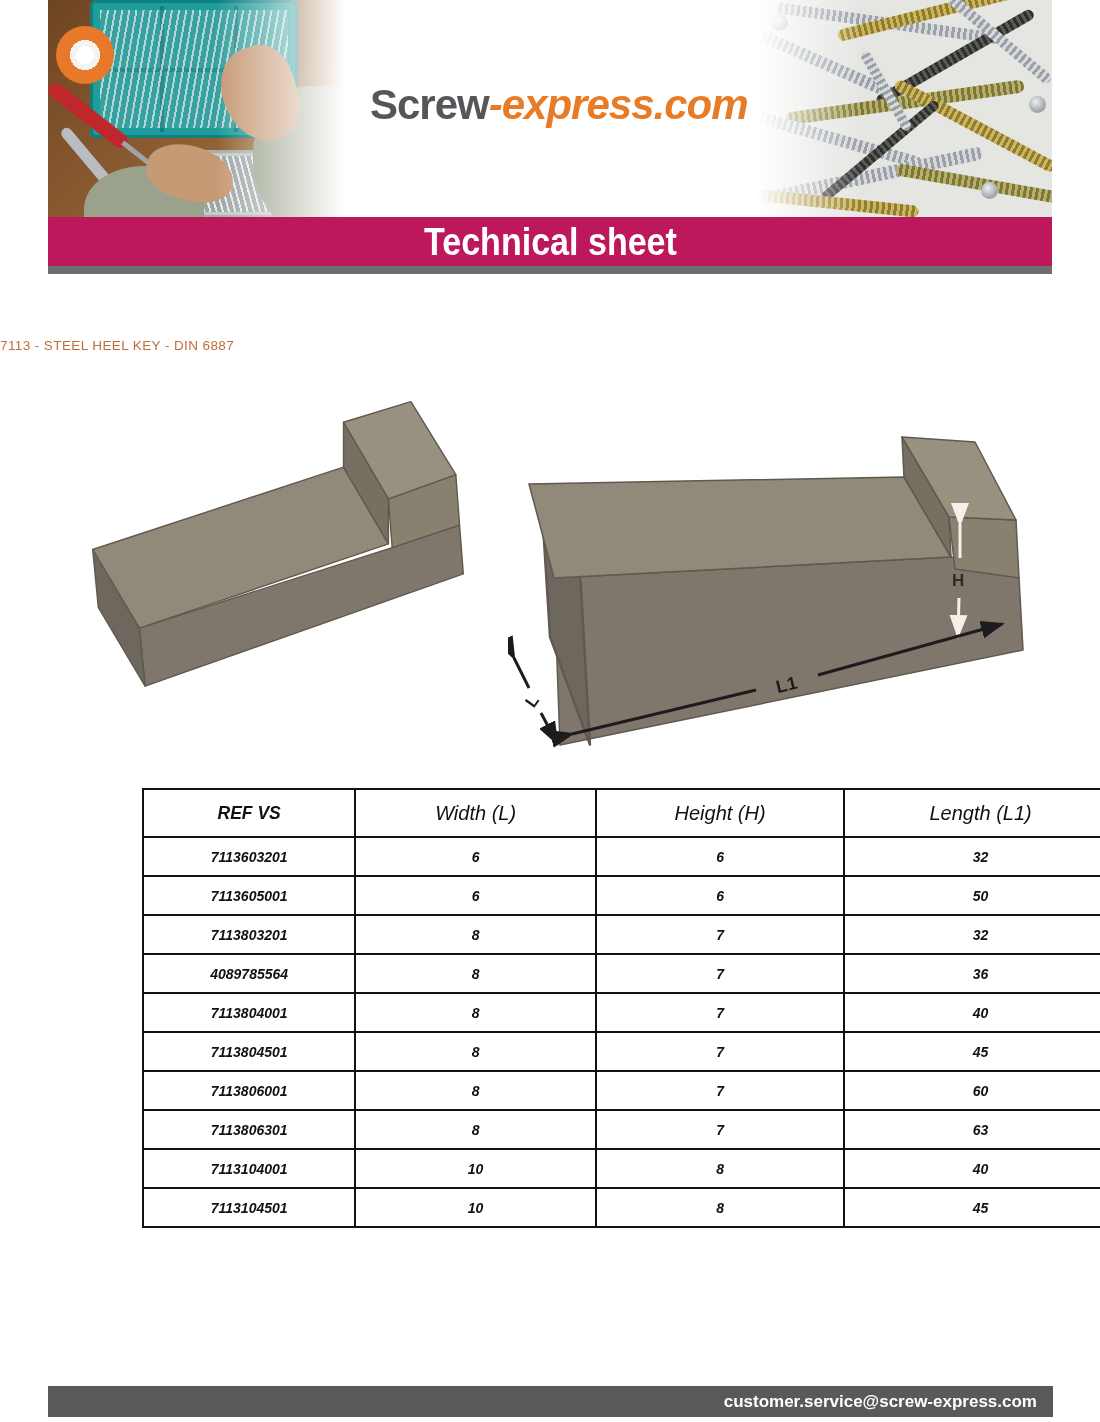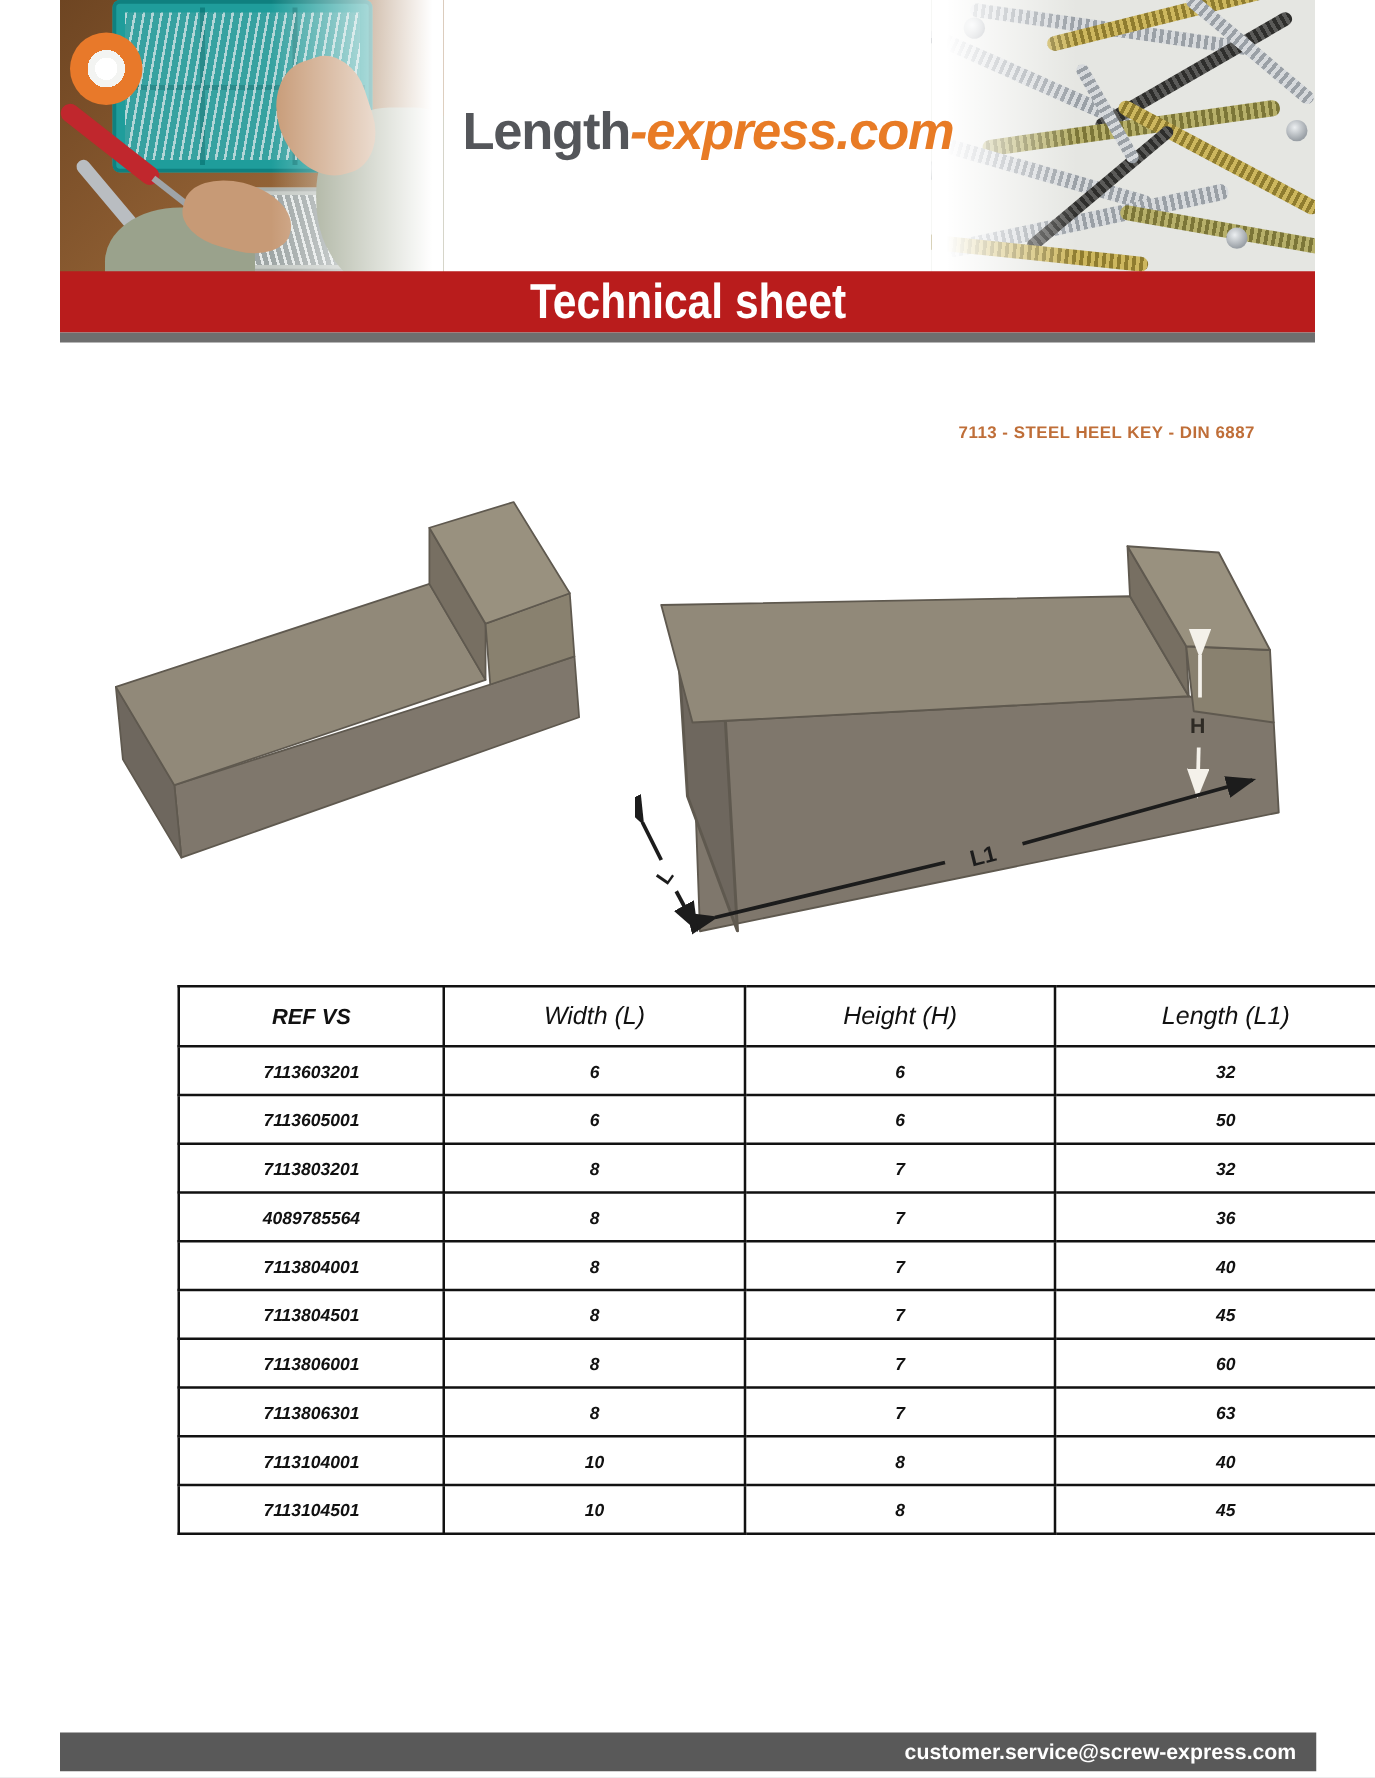--- a/index.html
+++ b/index.html
@@ -60,28 +60,28 @@
   .h1{left:26px;top:14px;} .h2{left:284px;top:96px;} .h3{left:-4px;top:128px;} .h4{left:236px;top:182px;}
   .pr-fade{position:absolute;inset:0;background:linear-gradient(to left,rgba(255,255,255,0) 62%,#ffffff 96%);}
 
   
   .logo{position:absolute;left:362px;top:72px;width:382px;display:flex;align-items:center;gap:8px;}
   .logo-text{font-size:42px;font-weight:bold;letter-spacing:-1px;white-space:nowrap;}
   .logo-dark{color:#54565a;}
   .logo-orange{color:#e87b25;font-style:italic;}
 
   
-  .banner{position:absolute;left:48px;top:217px;width:1004px;height:49px;background:#b91c1c;
+  .banner{position:absolute;left:48px;top:217px;width:1004px;height:49px;background:#be185d;
           display:flex;align-items:center;justify-content:center;}
   .banner-title{color:#ffffff;font-size:37px;font-weight:bold;letter-spacing:0px;transform:scale(.92,1.06);}
   .banner-strip{position:absolute;left:48px;top:266px;width:1004px;height:8px;background:#6e6e6e;}
 
   
-  .product-title{position:absolute;left:0;top:338px;width:1004px;text-align:right;
-     color:#bf6e38;font-size:13.5px;font-weight:700;letter-spacing:.4px;}
+  .product-title{position:absolute;left:0;top:338px;width:1004px;text-align:left;
+     color:#bf6e38;font-size:13.5px;font-weight:400;letter-spacing:.4px;}
 
   
   .key{position:absolute;}
   .key-left{left:62px;top:396px;}
   .key-right{left:508px;top:402px;}
   svg text{font-family:"Liberation Sans",sans-serif;}
 
   
   .spec-table{position:absolute;left:142px;top:788px;width:976px;border-collapse:collapse;
      table-layout:fixed;font-style:italic;}
@@ -139,21 +139,21 @@
   <div class="logo">
     <svg width="74" height="66" viewBox="0 0 76 70">
       <path d="M2,24 C10,6 34,-2 54,4 C64,7 72,13 75,20 C62,10 40,8 22,14 C13,17 6,20 2,24 Z" fill="#e8792a"></path>
       <g transform="translate(0,22)">
         <path d="M2,24 C10,6 34,-2 54,4 C64,7 72,13 75,20 C62,10 40,8 22,14 C13,17 6,20 2,24 Z" fill="#b9bdc1"></path>
       </g>
       <g transform="translate(0,44)">
         <path d="M2,24 C10,6 34,-2 54,4 C64,7 72,13 75,20 C62,10 40,8 22,14 C13,17 6,20 2,24 Z" fill="#54565a"></path>
       </g>
     </svg>
-    <div class="logo-text"><span class="logo-dark">Length</span><span class="logo-orange">-express.com</span></div>
+    <div class="logo-text"><span class="logo-dark">Screw</span><span class="logo-orange">-express.com</span></div>
   </div>
 
   <div class="banner">
     <div class="banner-title">Technical sheet</div>
   </div>
   <div class="banner-strip"></div>
 
   <div class="product-title">7113 - STEEL HEEL KEY - DIN 6887</div>
 
   <svg class="key key-left" width="432" height="292" viewBox="0 0 460 312">

